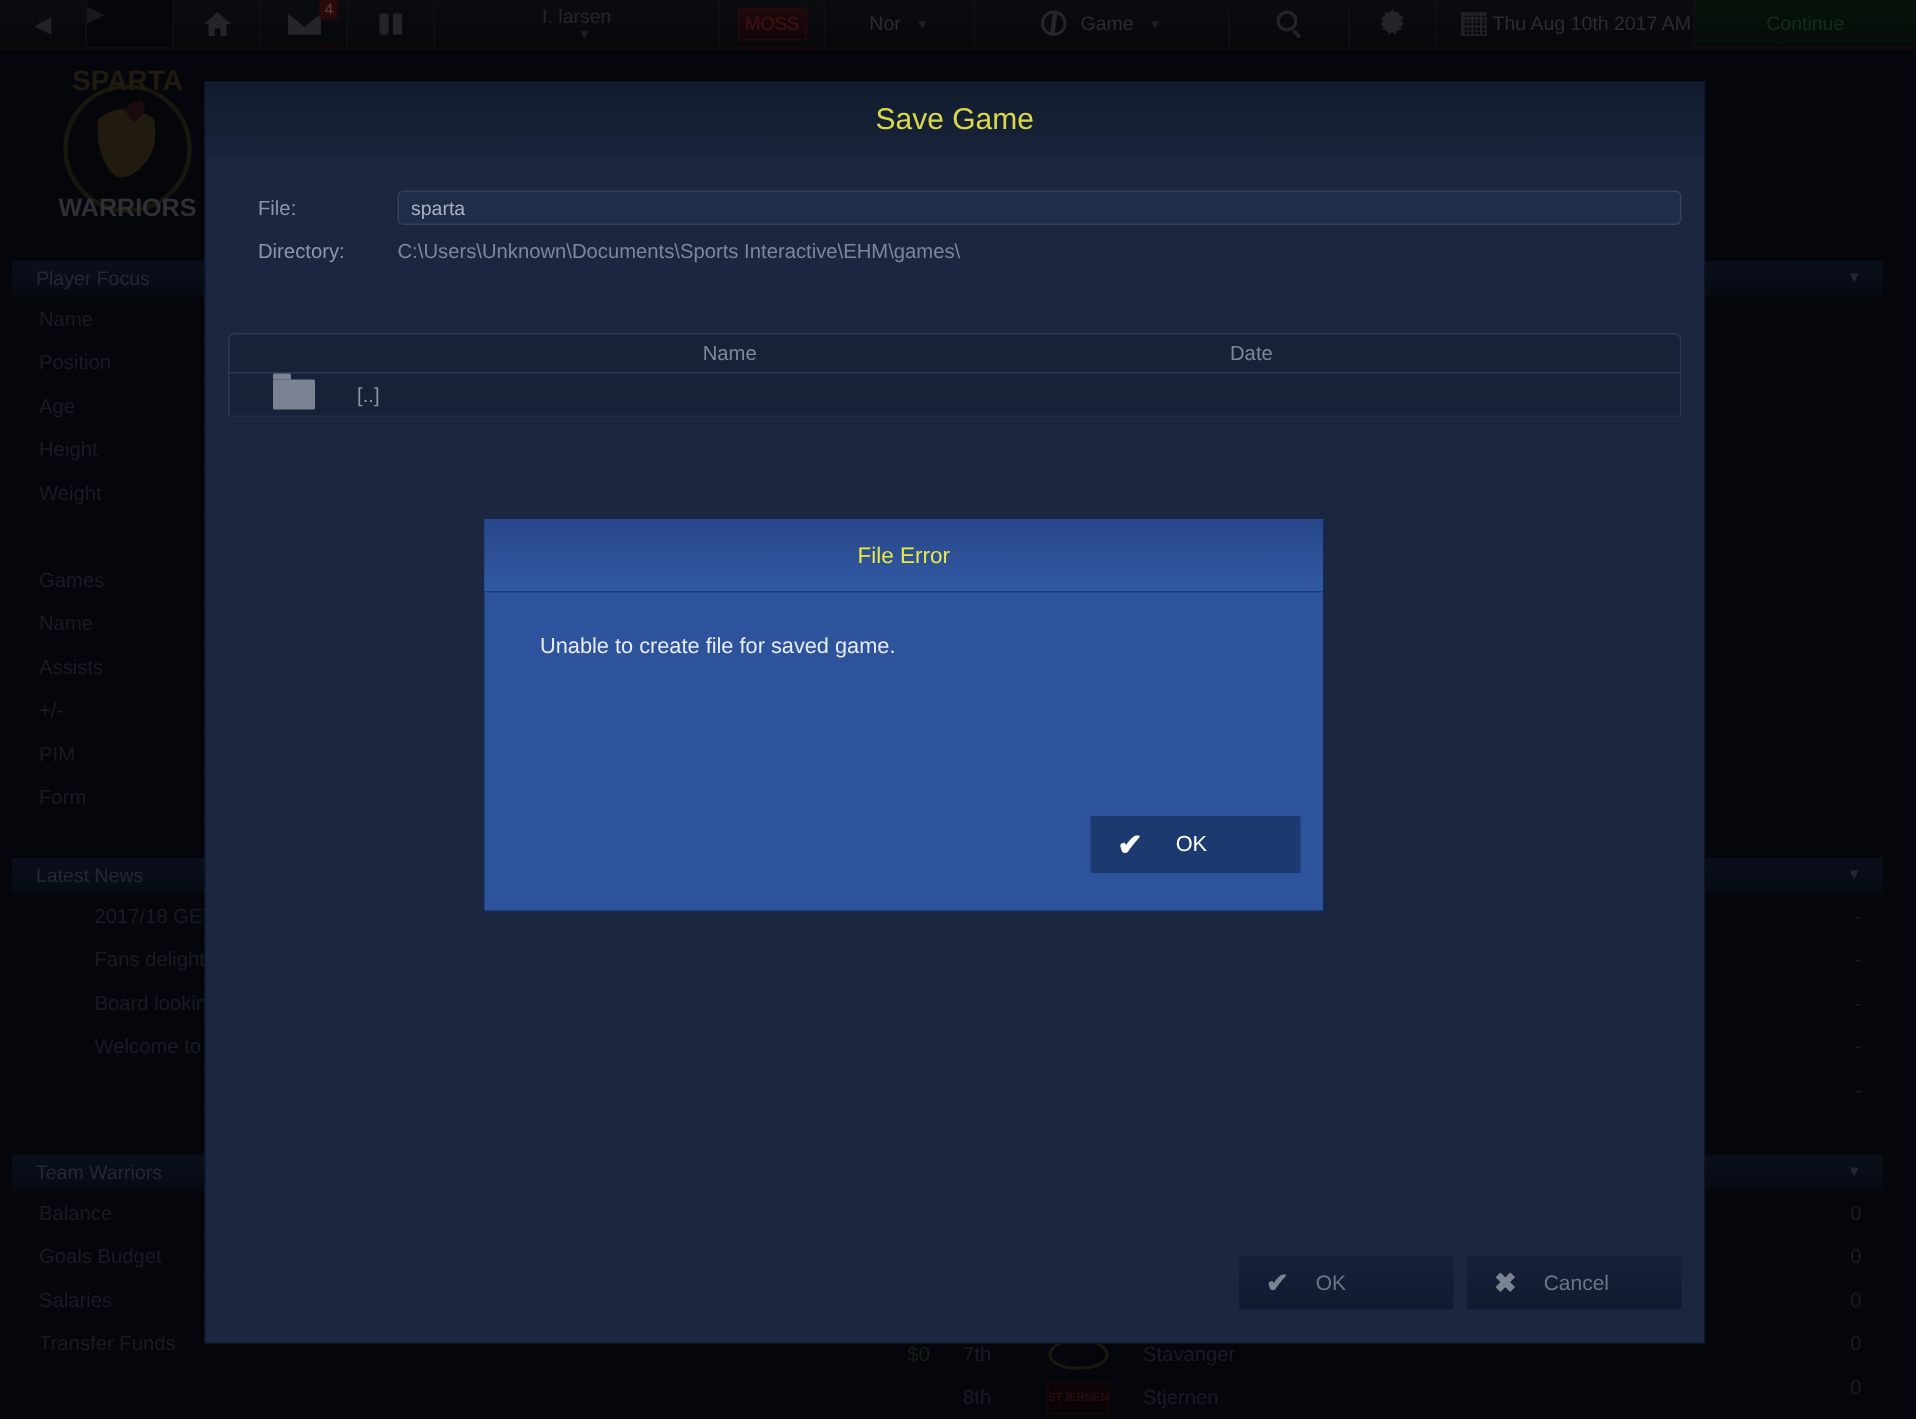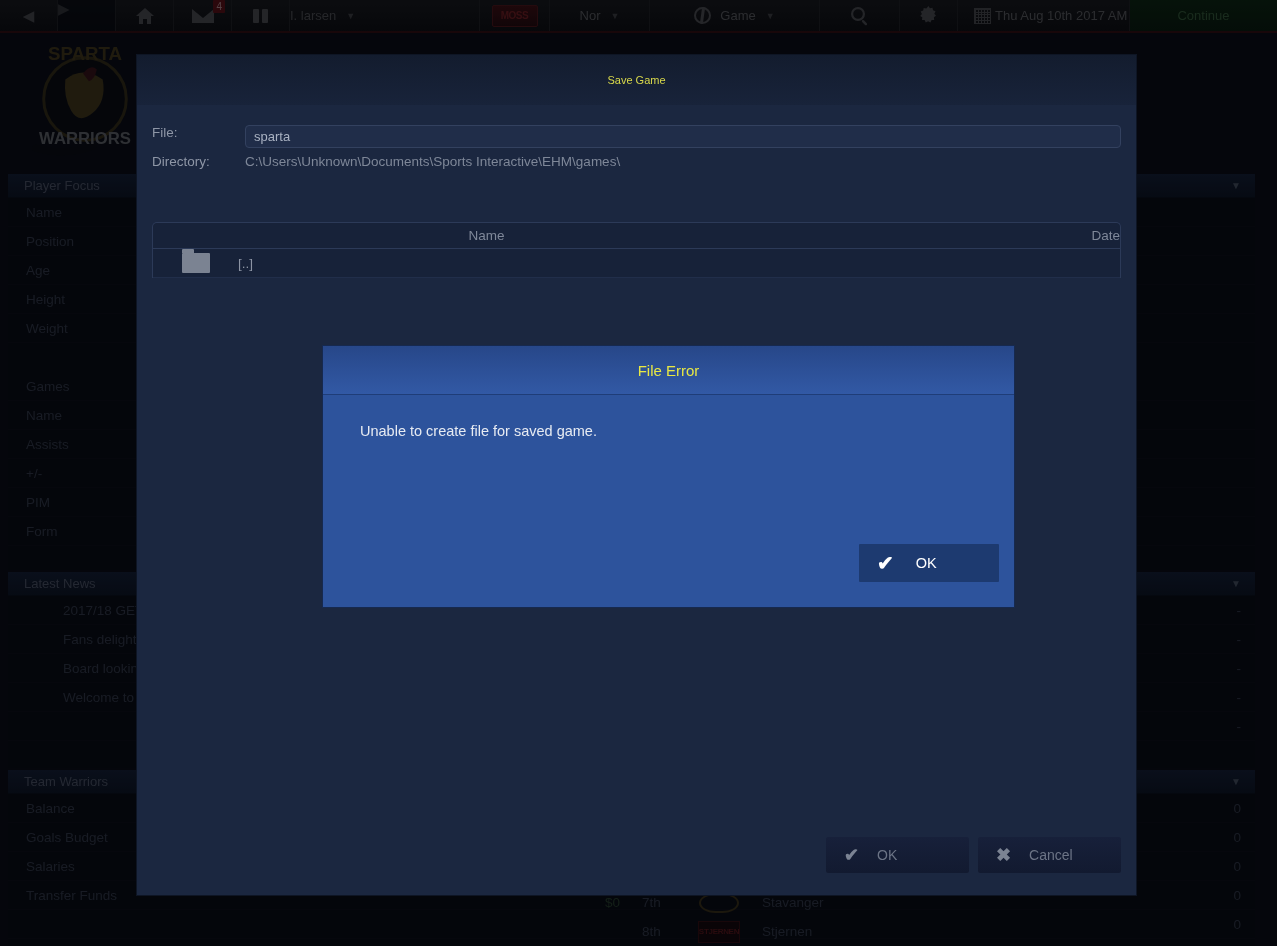--- a/index.html
+++ b/index.html
@@ -27,28 +27,28 @@
     color: #6d6d6d; font-size: 13px; position: relative;
   }
   .tb-icon { width: 58px; }
   .tb-arrow { font-size: 15px; color: #555; }
   .tb-arrow.dim { color: #3c3c3c; }
   .mail-badge {
     position: absolute; top: 0; right: 6px;
     background: #6d0f12; color: #d8a6a6; font-size: 10px;
     padding: 0 3px; line-height: 13px; border-radius: 1px;
   }
-  .tb-name { width: 190px; justify-content: flex-start; color: #5e5e5e; font-size: 13px; }
+  .tb-name { width: 190px; justify-content: center; color: #5e5e5e; font-size: 13px; flex-direction: column; }
   .tb-caret { color: #4b4b4b; font-size: 9px; margin-left: 10px; }
   .tb-club { width: 70px; }
   .club-badge {
     width: 46px; height: 22px; border-radius: 2px;
     background: linear-gradient(#4a0e0e, #2a0707);
     border: 1px solid #5d1515;
-    color: #8a2020; font-size: 10px; font-weight: bold;
+    color: #8a2020; font-size: 13px; font-weight: bold;
     display: flex; align-items: center; justify-content: center;
     letter-spacing: -0.5px; overflow: hidden;
   }
   .tb-nation { width: 100px; }
   .tb-world { width: 170px; }
   .globe {
     width: 17px; height: 17px; border-radius: 50%;
     border: 2px solid #5c5c5c; margin-right: 9px; position: relative;
   }
   .globe::after {
@@ -126,42 +126,42 @@
   
   .save-dialog {
     position: absolute; left: 137px; top: 55px; width: 999px; height: 840px;
     background: #1b2740;
     box-shadow: 0 0 0 1px #0e1524;
   }
   .save-titlebar {
     height: 50px; background: linear-gradient(#131c2e, #18233a);
     display: flex; align-items: center; justify-content: center;
   }
-  .save-title { color: #d8d84a; font-size: 11px; }
+  .save-title { color: #d8d84a; font-size: 20px; }
   .save-body { padding: 20px 15px 0 15px; position: relative; height: 790px; }
 
-  .field-row { display: flex; height: 26px; margin-bottom: 3px; }
+  .field-row { display: flex; align-items: center; height: 26px; margin-bottom: 3px; margin-left: 20px; }
   .field-label { width: 93px; color: #8e96a6; font-size: 13.5px; }
   .file-input {
     flex: 1; height: 23px; background: #202d49; border: 1px solid #33415f;
     border-radius: 4px; color: #a9b2c2; font-size: 13px;
     padding: 0 8px; display: flex; align-items: center;
   }
   .dir-value { color: #7e8798; font-size: 13.5px; }
 
   .file-list {
     margin-top: 42px; border: 1px solid #2c3a58; border-bottom: none;
     border-radius: 5px 5px 0 0; background: #172239;
   }
   .fl-head {
     height: 26px; display: flex; align-items: center;
     color: #7f8899; font-size: 13.5px; border-bottom: 1px solid #2c3a58;
   }
   .fl-name { flex: 1; text-align: center; }
-  .fl-date { width: 300px; text-align: right; }
+  .fl-date { width: 300px; text-align: left; }
   .fl-row {
     height: 29px; display: flex; align-items: center;
     border-bottom: 1px solid #212e4a;
   }
   .fl-icon { width: 85px; display: flex; justify-content: center; }
   .folder {
     width: 28px; height: 20px; background: #7b8392; border-radius: 1px; position: relative;
   }
   .folder::before {
     content: ""; position: absolute; top: -4px; left: 0;
@@ -174,21 +174,21 @@
   }
   .btn {
     height: 36px; display: flex; align-items: center; gap: 18px;
     padding: 0 24px 0 18px; border-radius: 2px; font-size: 14px;
   }
   .btn-dim { background: linear-gradient(#17203a, #121a30); color: #6c7486; width: 143px; }
   .btn-dim .glyph { color: #7b8393; font-size: 18px; font-weight: bold; }
 
   
   .err-dialog {
-    position: absolute; left: 323px; top: 346px; width: 691px; height: 261px;
+    position: absolute; left: 323px; top: 346px; width: 559px; height: 261px;
     background: #2d539c; box-shadow: 0 0 0 1px #16294f;
   }
   .err-titlebar {
     height: 49px; background: linear-gradient(#274789, #3259a5);
     display: flex; align-items: center; justify-content: center;
     border-bottom: 1px solid #1f3d78;
   }
   .err-title { color: #e8e844; font-size: 15px; }
   .err-msg {
     color: #e7ebf2; font-size: 14.5px; padding: 28px 0 0 37px;

